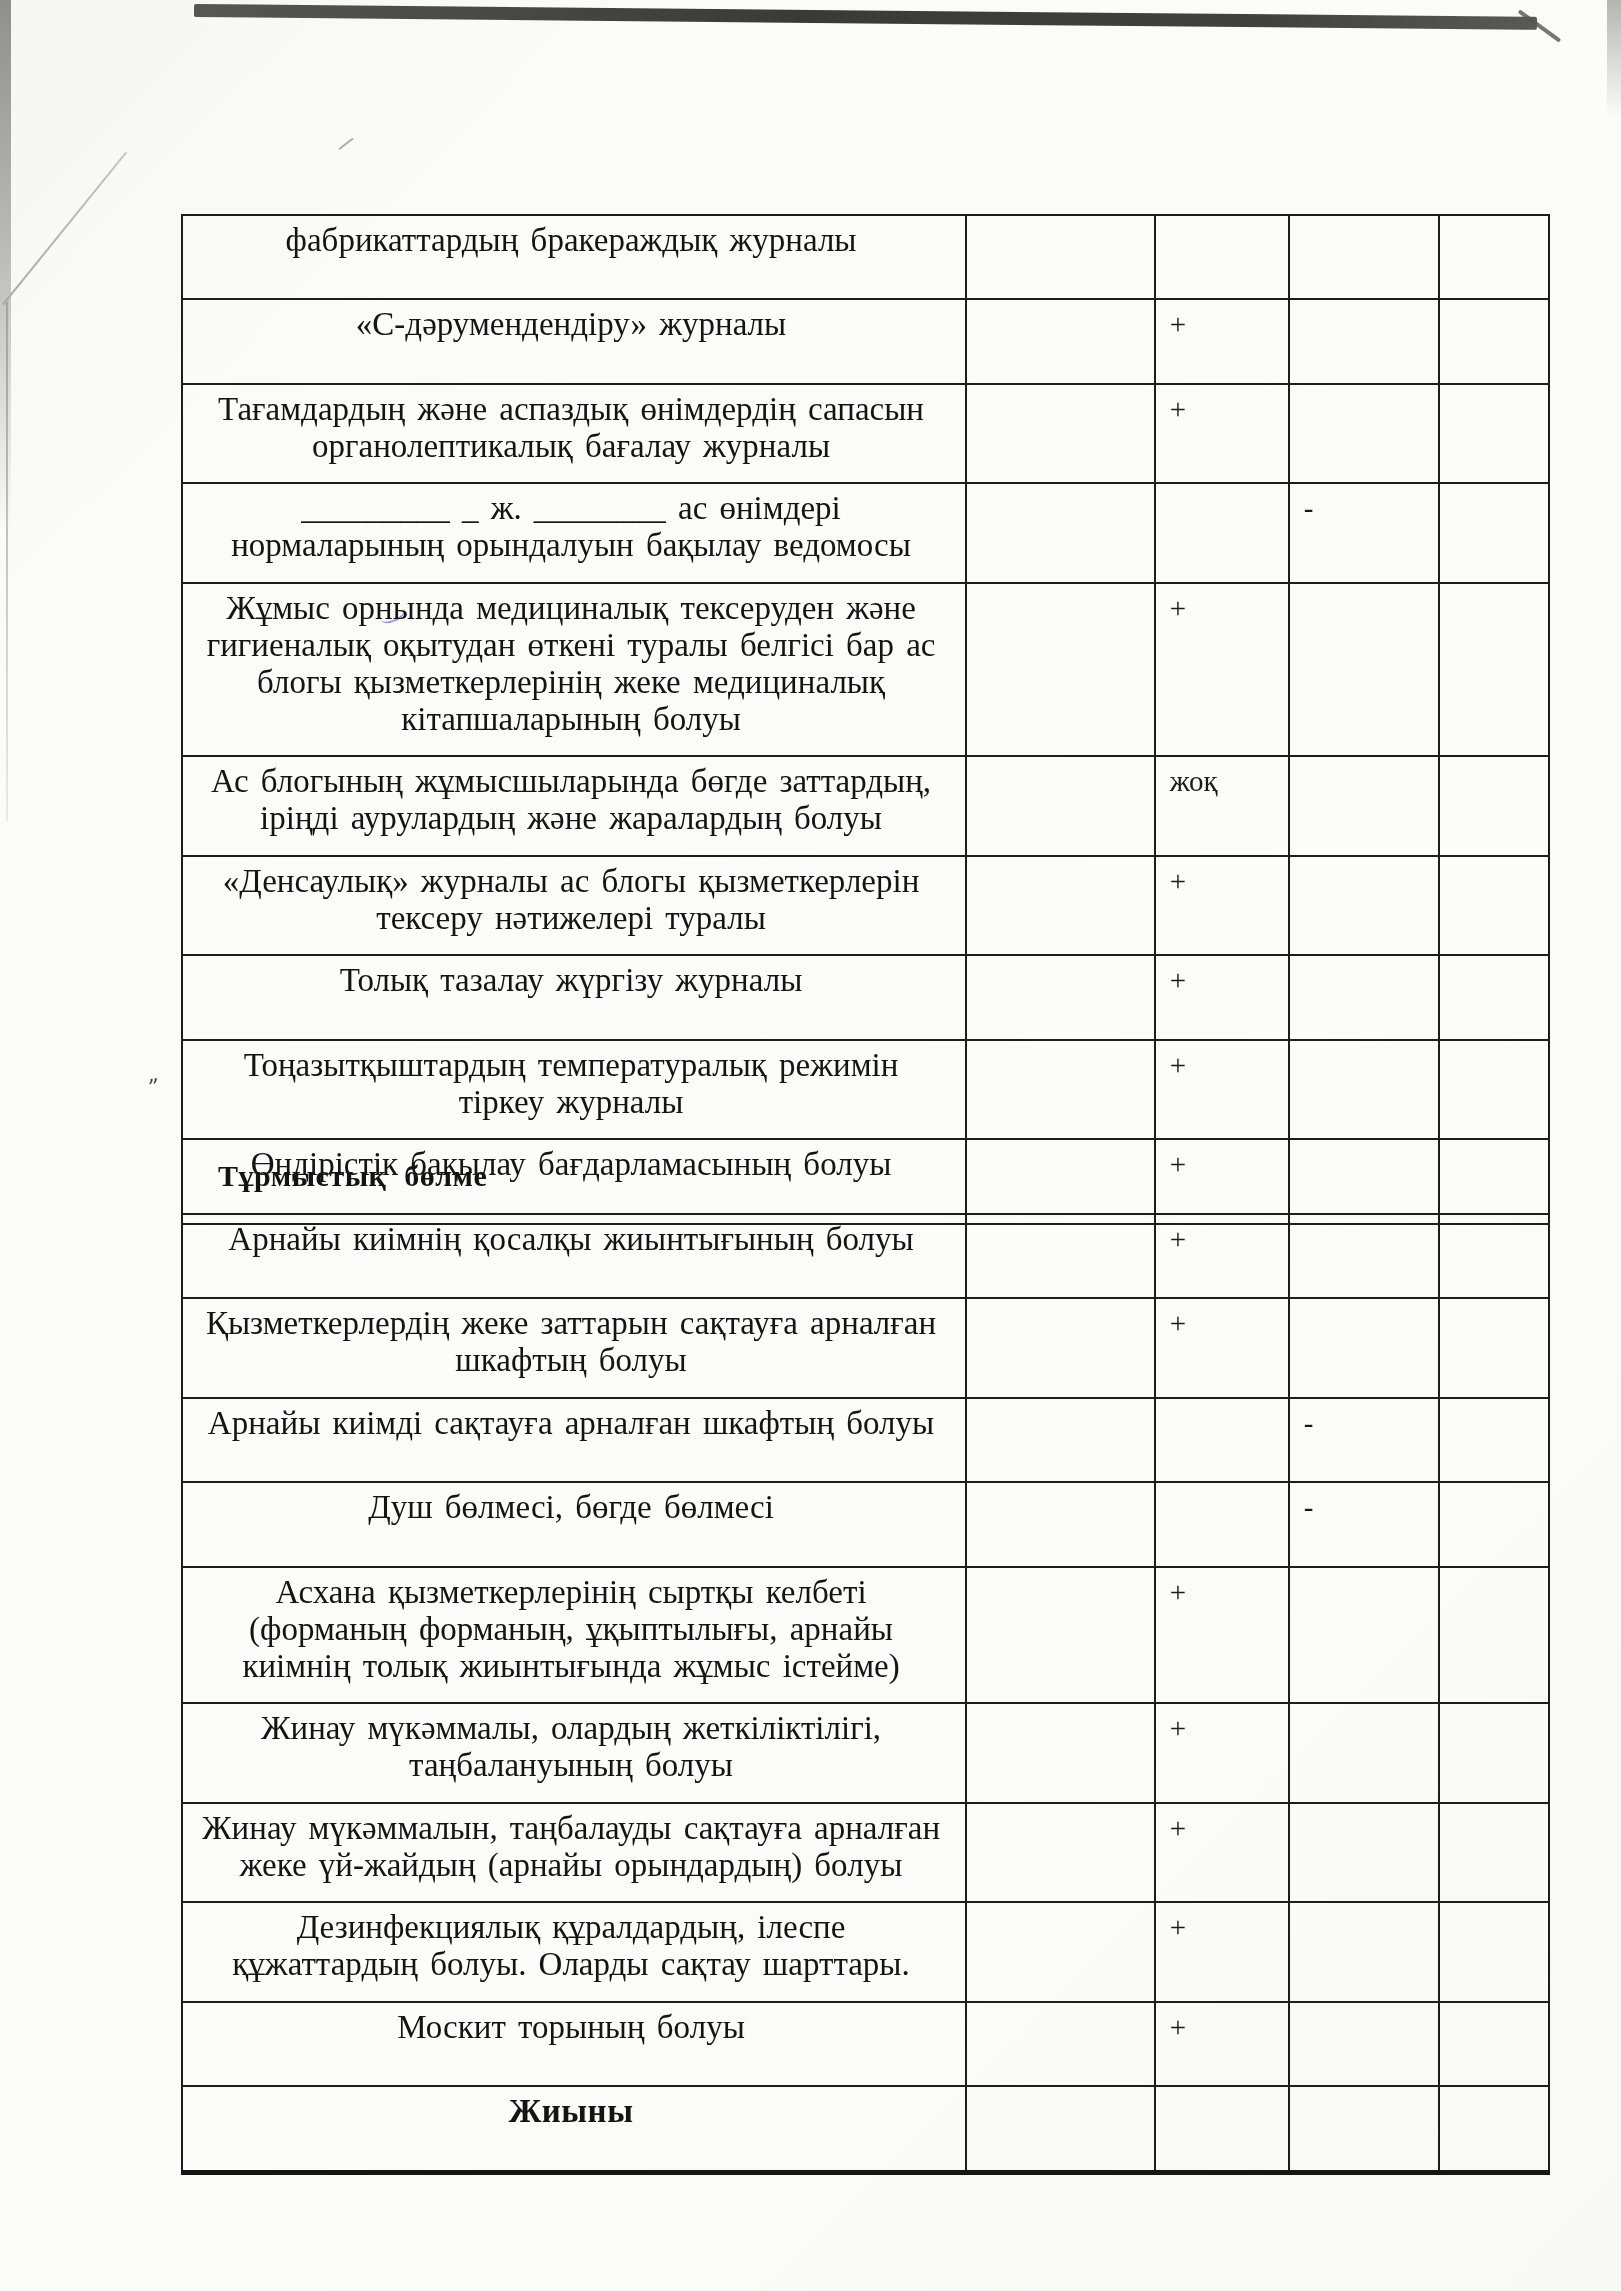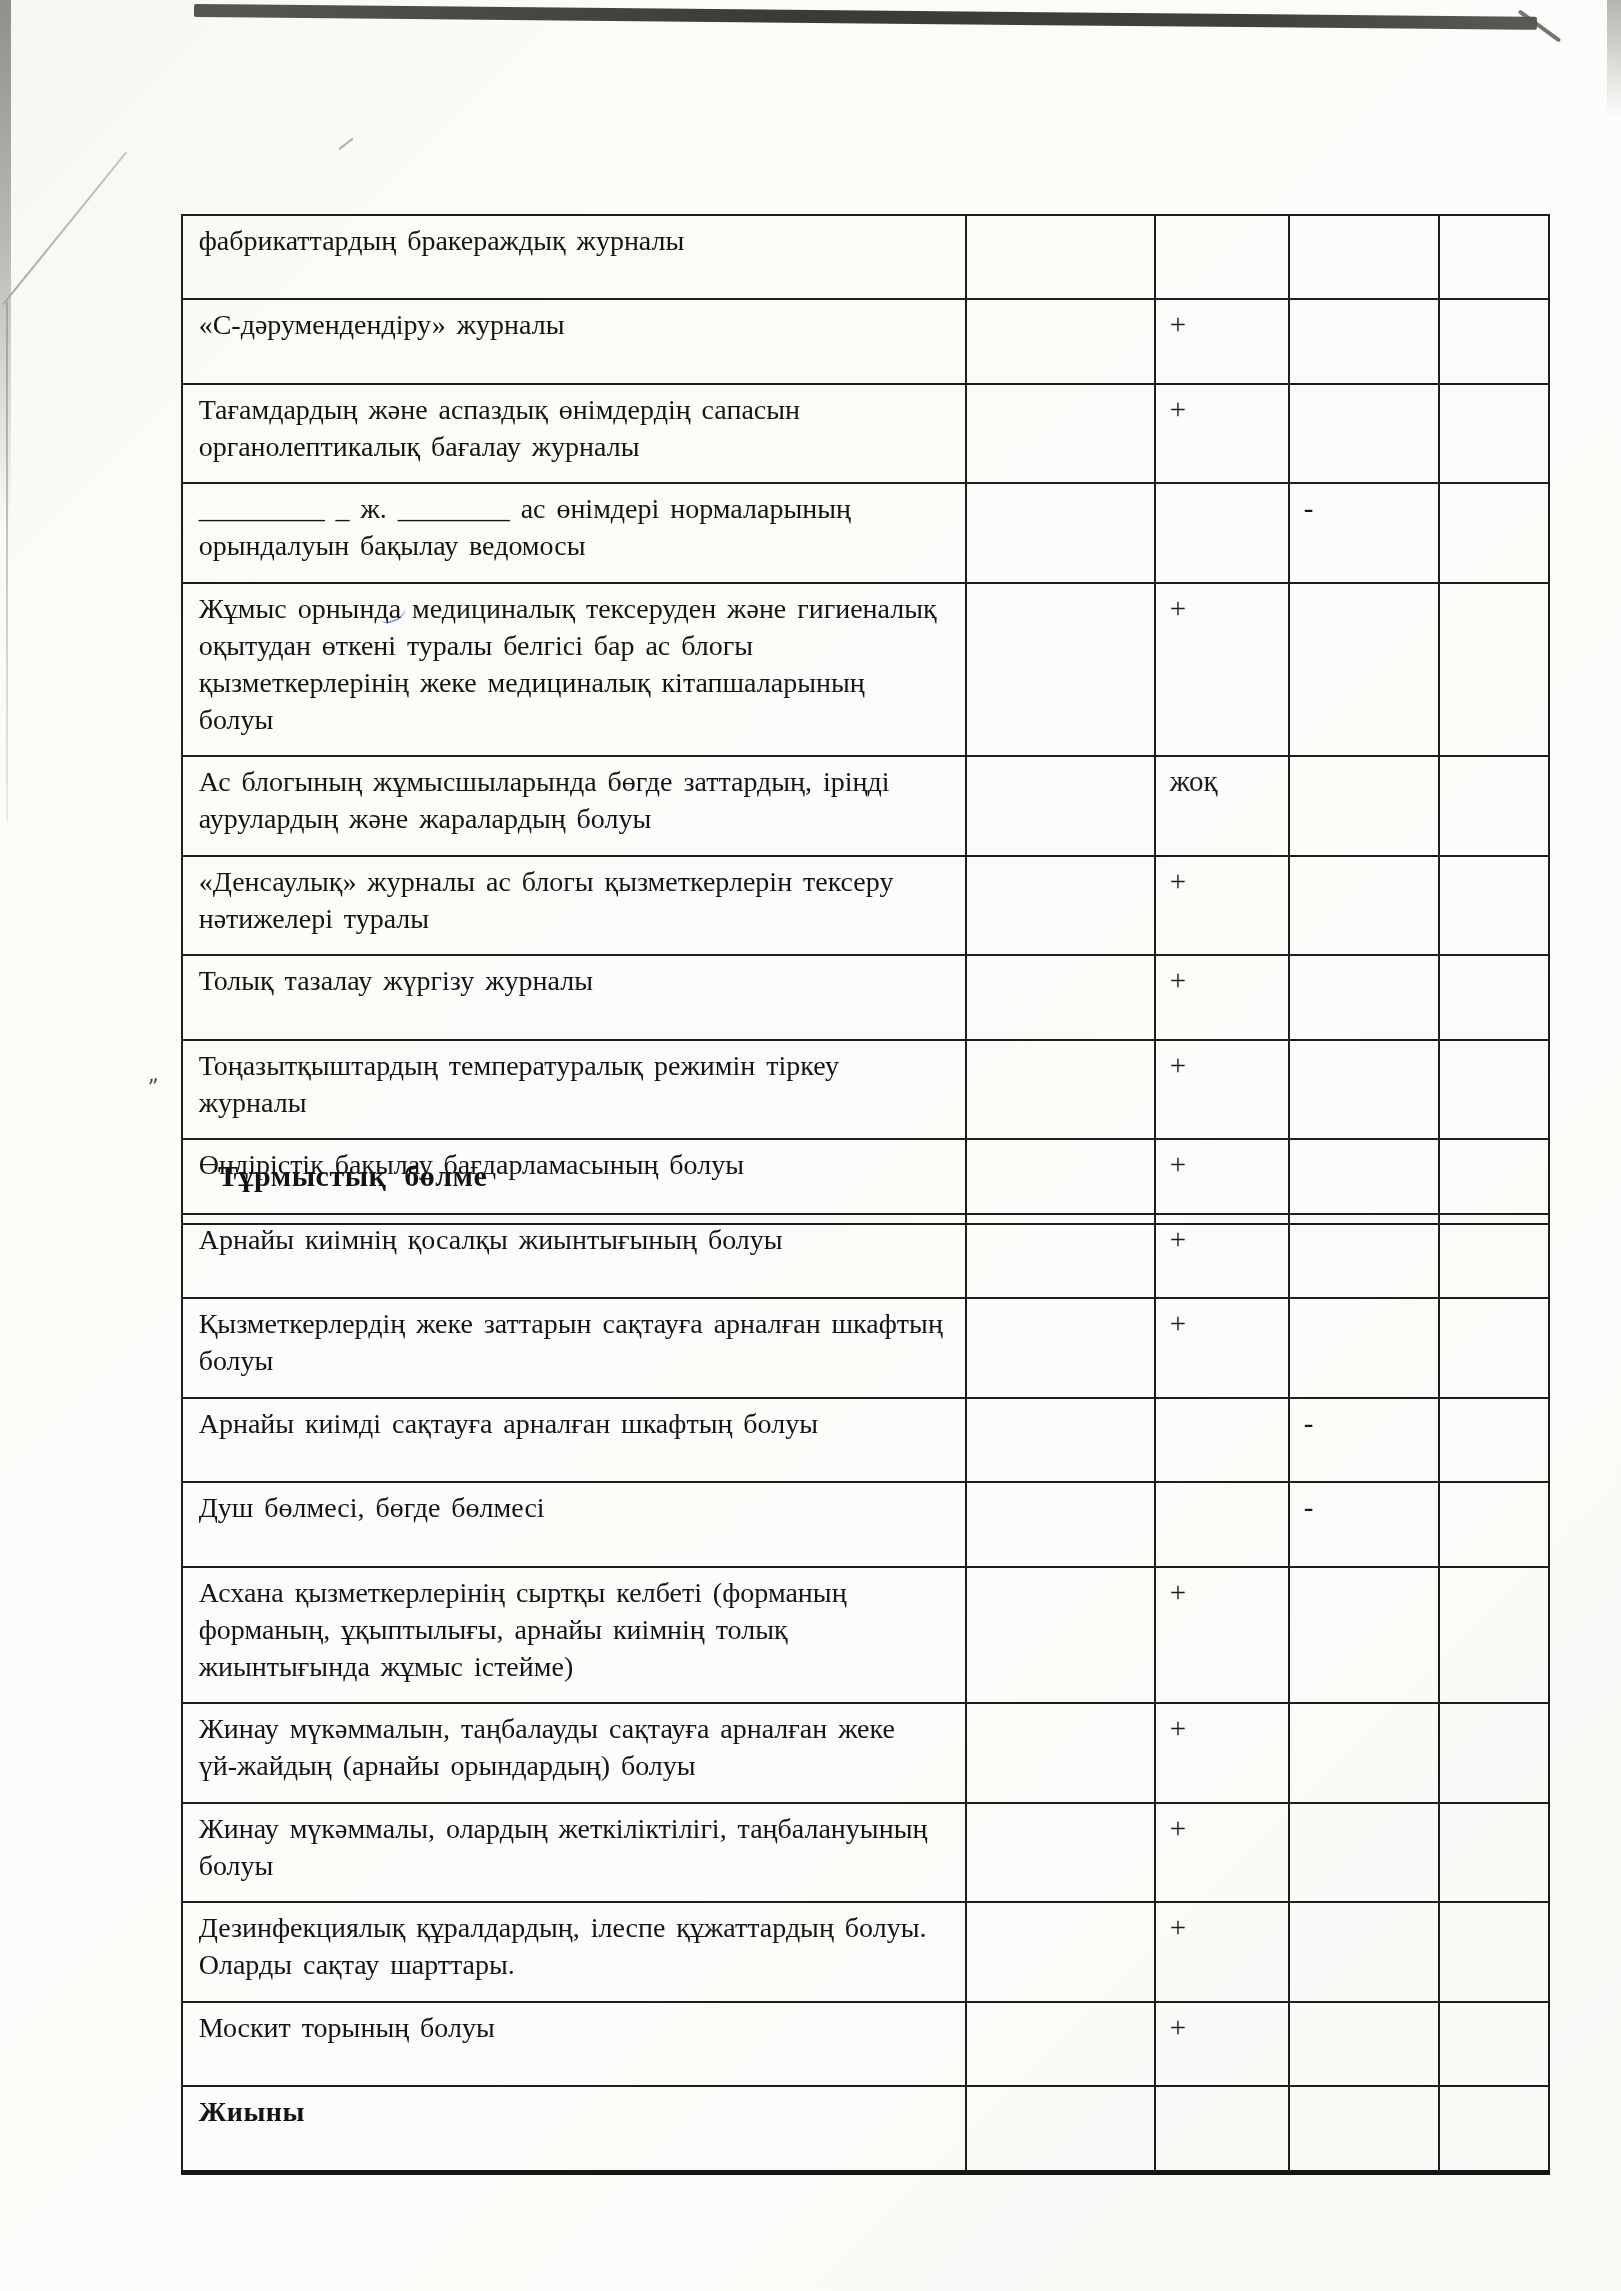--- a/index.html
+++ b/index.html
@@ -64,23 +64,24 @@
   }
   table.doc-table td{
     border:2.9px solid #1d1d1b;
     vertical-align:top;
     height:59px;
   }
   table.doc-table{border:2.9px solid #1d1d1b;}
   table.doc-table.t-bottom-heavy{border-bottom:5.9px solid #161614;border-radius:16px;}
   td.t-cell{
     padding:5.9px 21.6px 17.6px 15.7px;
-    font-size:28px;line-height:37px;
+    font-size:33px;line-height:37px;
     word-spacing:3.9px;
     color:#141414;
+    text-align:center;
   }
   td.t-cell.bold{font-weight:bold;letter-spacing:0.5px;margin-left:32px;}
   td.m-cell{
     padding:7.8px 3.9px 3.9px 13.7px;
     font-size:29px;line-height:33px;
     color:#1a1a1a;
   }
   #table-1{top:214px;}
   #table-2{top:1213px;}
 
@@ -229,28 +230,28 @@
           <td class="m-cell"></td>
         </tr>
         <tr>
           <td class="t-cell">Асхана  қызметкерлерінің  сыртқы  келбеті (форманың форманың, ұқыптылығы, арнайы  киімнің  толық жиынтығында  жұмыс  істейме)</td>
           <td class="m-cell"></td>
           <td class="m-cell">+</td>
           <td class="m-cell"></td>
           <td class="m-cell"></td>
         </tr>
         <tr>
+          <td class="t-cell">Жинау мүкәммалы, олардың  жеткіліктілігі, таңбалануының  болуы</td>
+          <td class="m-cell"></td>
+          <td class="m-cell">+</td>
+          <td class="m-cell"></td>
+          <td class="m-cell"></td>
+        </tr>
+        <tr>
           <td class="t-cell">Жинау мүкәммалын, таңбалауды сақтауға арналған жеке үй-жайдың (арнайы  орындардың) болуы</td>
-          <td class="m-cell"></td>
-          <td class="m-cell">+</td>
-          <td class="m-cell"></td>
-          <td class="m-cell"></td>
-        </tr>
-        <tr>
-          <td class="t-cell">Жинау мүкәммалы, олардың  жеткіліктілігі, таңбалануының  болуы</td>
           <td class="m-cell"></td>
           <td class="m-cell">+</td>
           <td class="m-cell"></td>
           <td class="m-cell"></td>
         </tr>
         <tr>
           <td class="t-cell">Дезинфекциялық  құралдардың, ілеспе құжаттардың болуы. Оларды  сақтау  шарттары.</td>
           <td class="m-cell"></td>
           <td class="m-cell">+</td>
           <td class="m-cell"></td>

